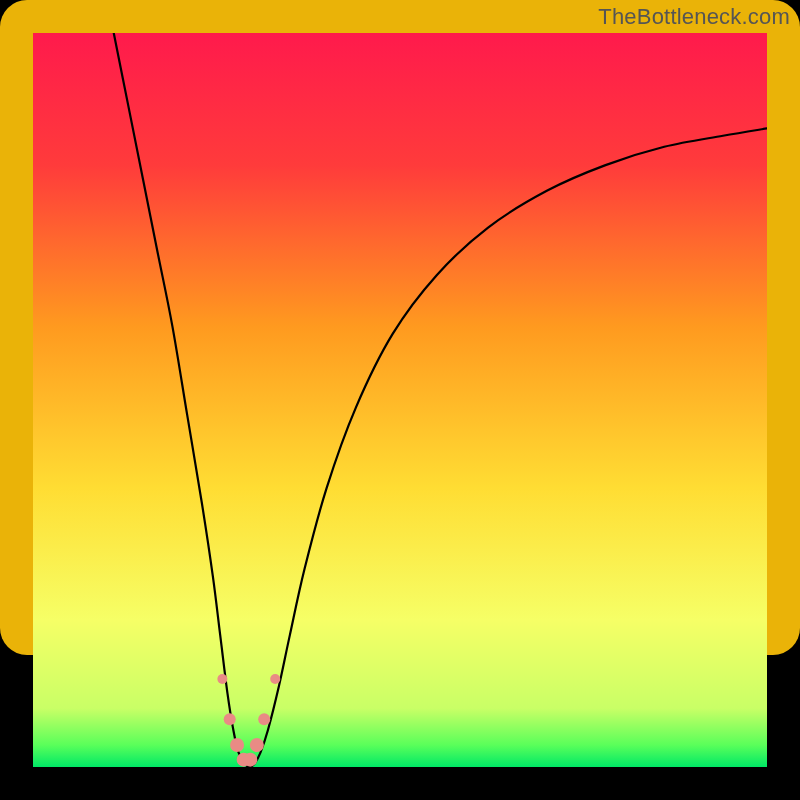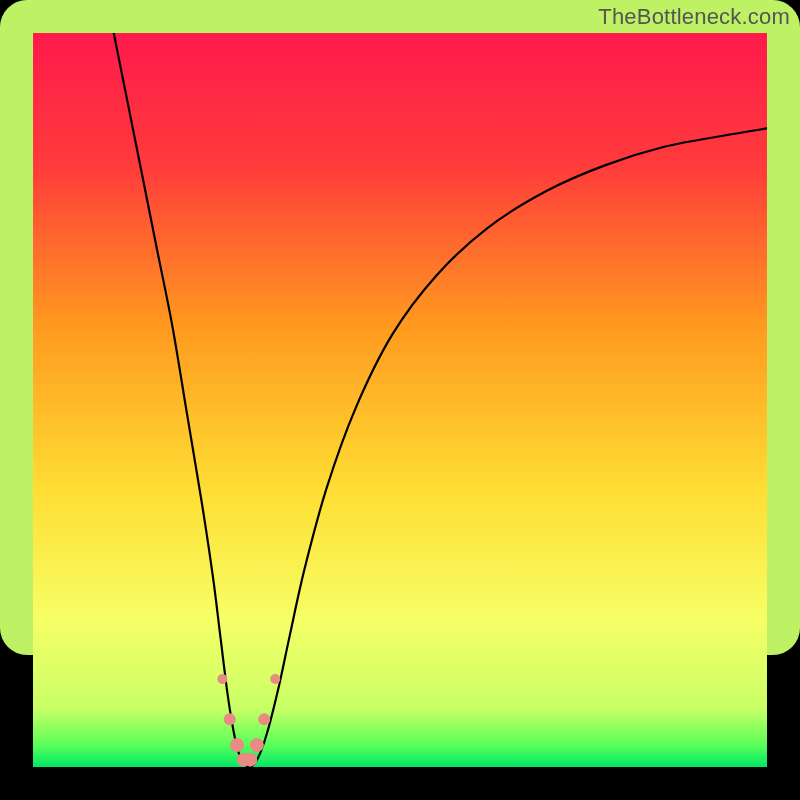--- a/index.html
+++ b/index.html
@@ -10,21 +10,21 @@
     overflow: hidden;
     background: #000;
     font-family: Arial, Helvetica, sans-serif;
   }
   .frame {
     position: absolute;
     top: 0;
     left: 0;
     width: 800px;
     height: 655px;
-    background: #bef264;
+    background: #eab308;
     border-radius: 27px;
   }
   .plot {
     position: absolute;
     top: 33px;
     left: 33px;
     width: 734px;
     height: 734px;
     overflow: hidden;
   }

